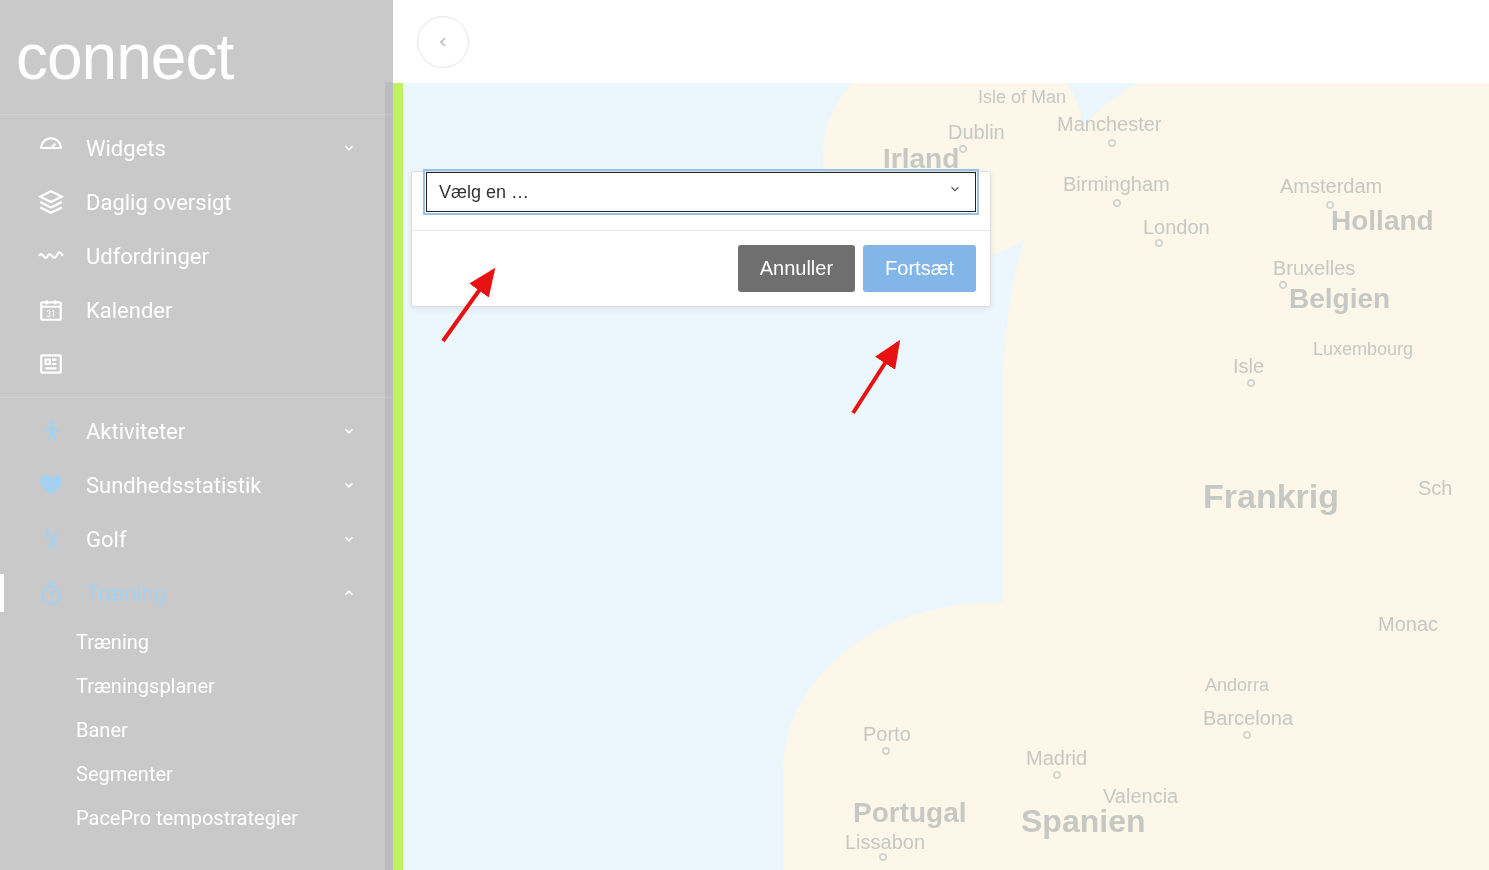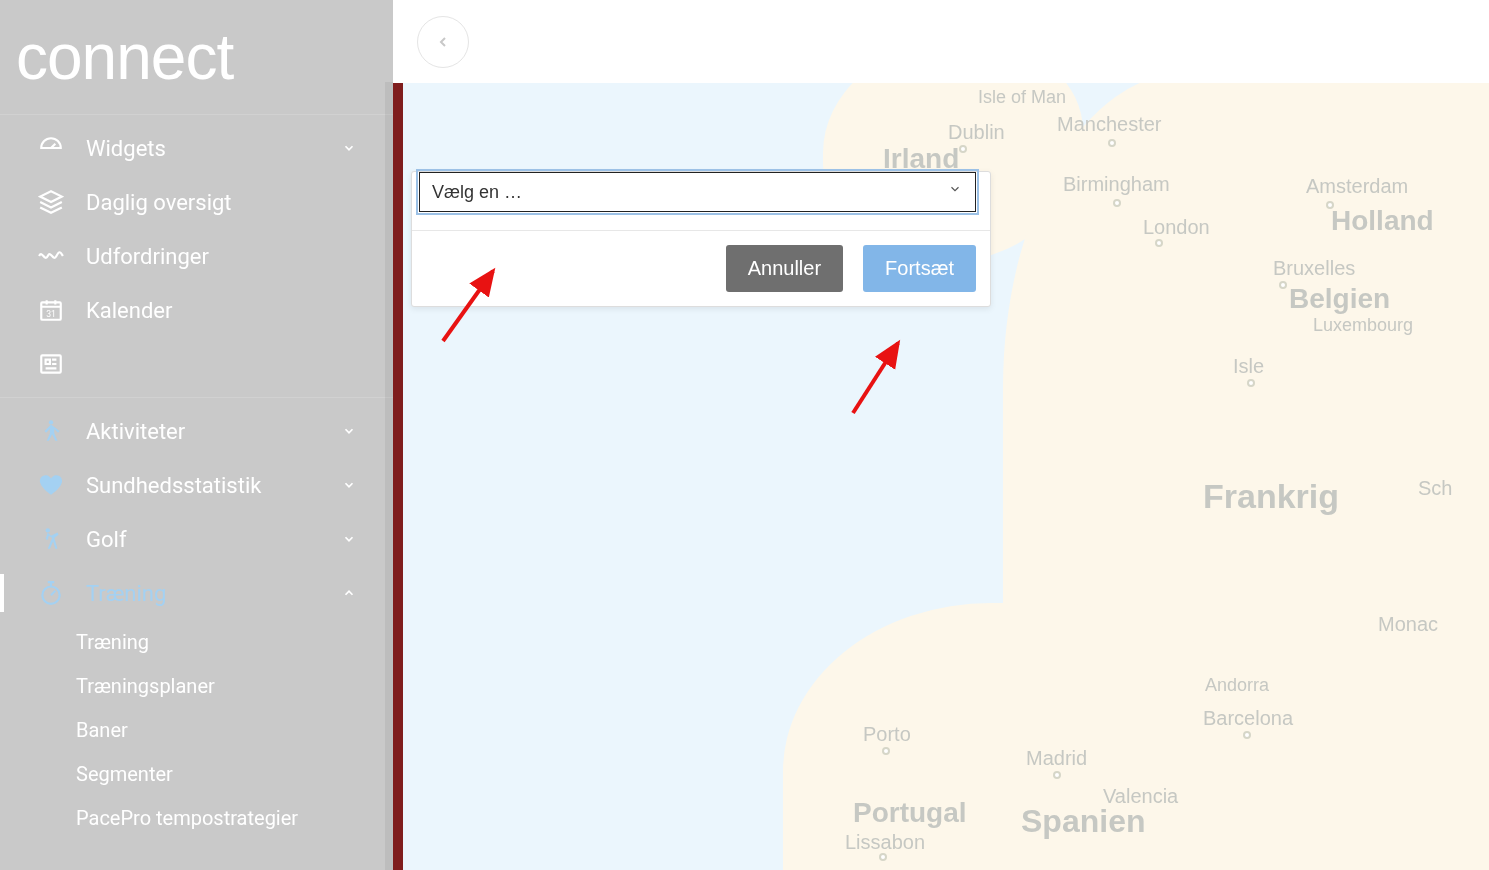--- a/index.html
+++ b/index.html
@@ -76,21 +76,21 @@
       padding: 10px 24px 10px 0;
       font-size: 20px;
       color: #ffffff;
       cursor: pointer;
     }
 
     .main {
       position: absolute;
       left: 393px; top: 0;
       right: 0; bottom: 0;
-      background: #7f1d1d;
+      background: #bef264;
       text-decoration: underline;
     }
     .topbar {
       height: 83px;
       background: #ffffff;
       display: flex;
       align-items: center;
       padding-left: 24px;
     }
     .back-btn {
@@ -160,21 +160,21 @@
     .select-caret {
       position: absolute;
       right: 28px; top: 9px;
       pointer-events: none;
     }
     .dialog-footer {
       border-top: 1px solid #e7e7e7;
       padding: 14px 14px;
       display: flex;
       justify-content: flex-end;
-      gap: 20px;
+      gap: 8px;
     }
     .btn {
       padding: 12px 22px;
       font-size: 20px;
       border: none;
       border-radius: 3px;
       cursor: pointer;
     }
     .btn-cancel { background: #6f6f6f; color: #ffffff; }
     .btn-primary { background: #82b6e8; color: #ffffff; }
@@ -328,49 +328,49 @@
     <div class="land" style="left:380px; top:520px; width:520px; height:420px; border-radius:40% 50% 30% 20%;"></div>
 
     <span class="mlabel" style="left:575px; top:4px;">Isle of Man</span>
     <span class="mlabel mid" style="left:545px; top:38px;">Dublin</span>
     <span class="city-dot" style="left:556px; top:62px;"></span>
     <span class="mlabel mid" style="left:654px; top:30px;">Manchester</span>
     <span class="city-dot" style="left:705px; top:56px;"></span>
     <span class="mlabel big" style="left:480px; top:60px;">Irland</span>
     <span class="mlabel mid" style="left:660px; top:90px;">Birmingham</span>
     <span class="city-dot" style="left:710px; top:116px;"></span>
-    <span class="mlabel mid" style="left:877px; top:92px;margin-left:26px;">Amsterdam</span>
+    <span class="mlabel mid" style="left:877px; top:92px;">Amsterdam</span>
     <span class="city-dot" style="left:923px; top:118px;"></span>
     <span class="mlabel mid" style="left:740px; top:133px;">London</span>
     <span class="city-dot" style="left:752px; top:156px;"></span>
     <span class="mlabel big" style="left:928px; top:122px;">Holland</span>
     <span class="mlabel mid" style="left:870px; top:174px;">Bruxelles</span>
     <span class="city-dot" style="left:876px; top:198px;"></span>
     <span class="mlabel big" style="left:886px; top:200px;">Belgien</span>
-    <span class="mlabel" style="left:910px; top:232px;">Luxembourg</span>
+    <span class="mlabel" style="left:910px; top:256px;">Luxembourg</span>
     <span class="mlabel mid" style="left:830px; top:272px;">Isle</span>
     <span class="city-dot" style="left:844px; top:296px;"></span>
     <span class="mlabel big" style="left:800px; top:394px; font-size:34px;">Frankrig</span>
     <span class="mlabel mid" style="left:1015px; top:394px;">Sch</span>
     <span class="mlabel mid" style="left:975px; top:530px;">Monac</span>
     <span class="mlabel" style="left:802px; top:592px;">Andorra</span>
     <span class="mlabel mid" style="left:800px; top:624px;">Barcelona</span>
     <span class="city-dot" style="left:840px; top:648px;"></span>
     <span class="mlabel mid" style="left:460px; top:640px;">Porto</span>
     <span class="city-dot" style="left:479px; top:664px;"></span>
     <span class="mlabel mid" style="left:623px; top:664px;">Madrid</span>
     <span class="city-dot" style="left:650px; top:688px;"></span>
     <span class="mlabel mid" style="left:700px; top:702px;">Valencia</span>
     <span class="mlabel big" style="left:450px; top:714px;">Portugal</span>
     <span class="mlabel big" style="left:618px; top:720px; font-size:32px;">Spanien</span>
     <span class="mlabel mid" style="left:442px; top:748px;">Lissabon</span>
     <span class="city-dot" style="left:476px; top:770px;"></span>
 
     <div class="dialog">
-      <div class="select-wrap" style="position:relative;padding-left:7px;">
+      <div class="select-wrap" style="position:relative;">
         <select class="select">
           <option>Vælg en …</option>
         </select>
         <span class="select-caret">
           <svg width="14" height="14" viewBox="0 0 24 24" fill="none" stroke="#555" stroke-width="2">
               <polyline points="6 9 12 15 18 9"></polyline>
             </svg>
         </span>
       </div>
       <div class="dialog-footer">

